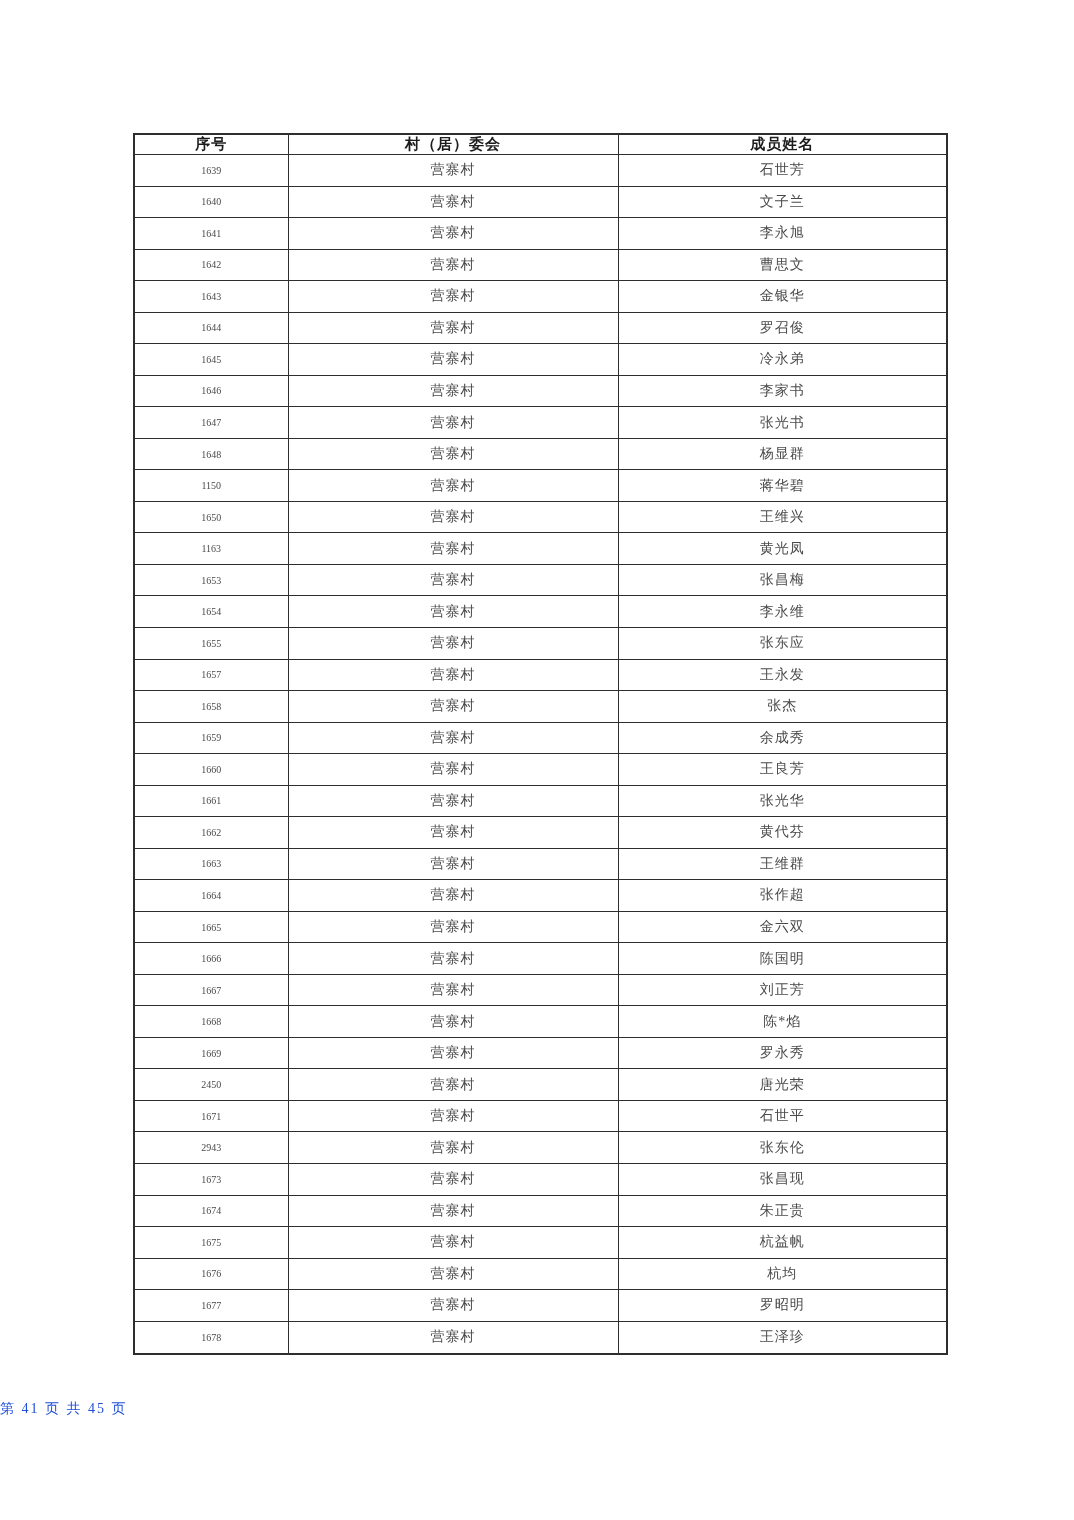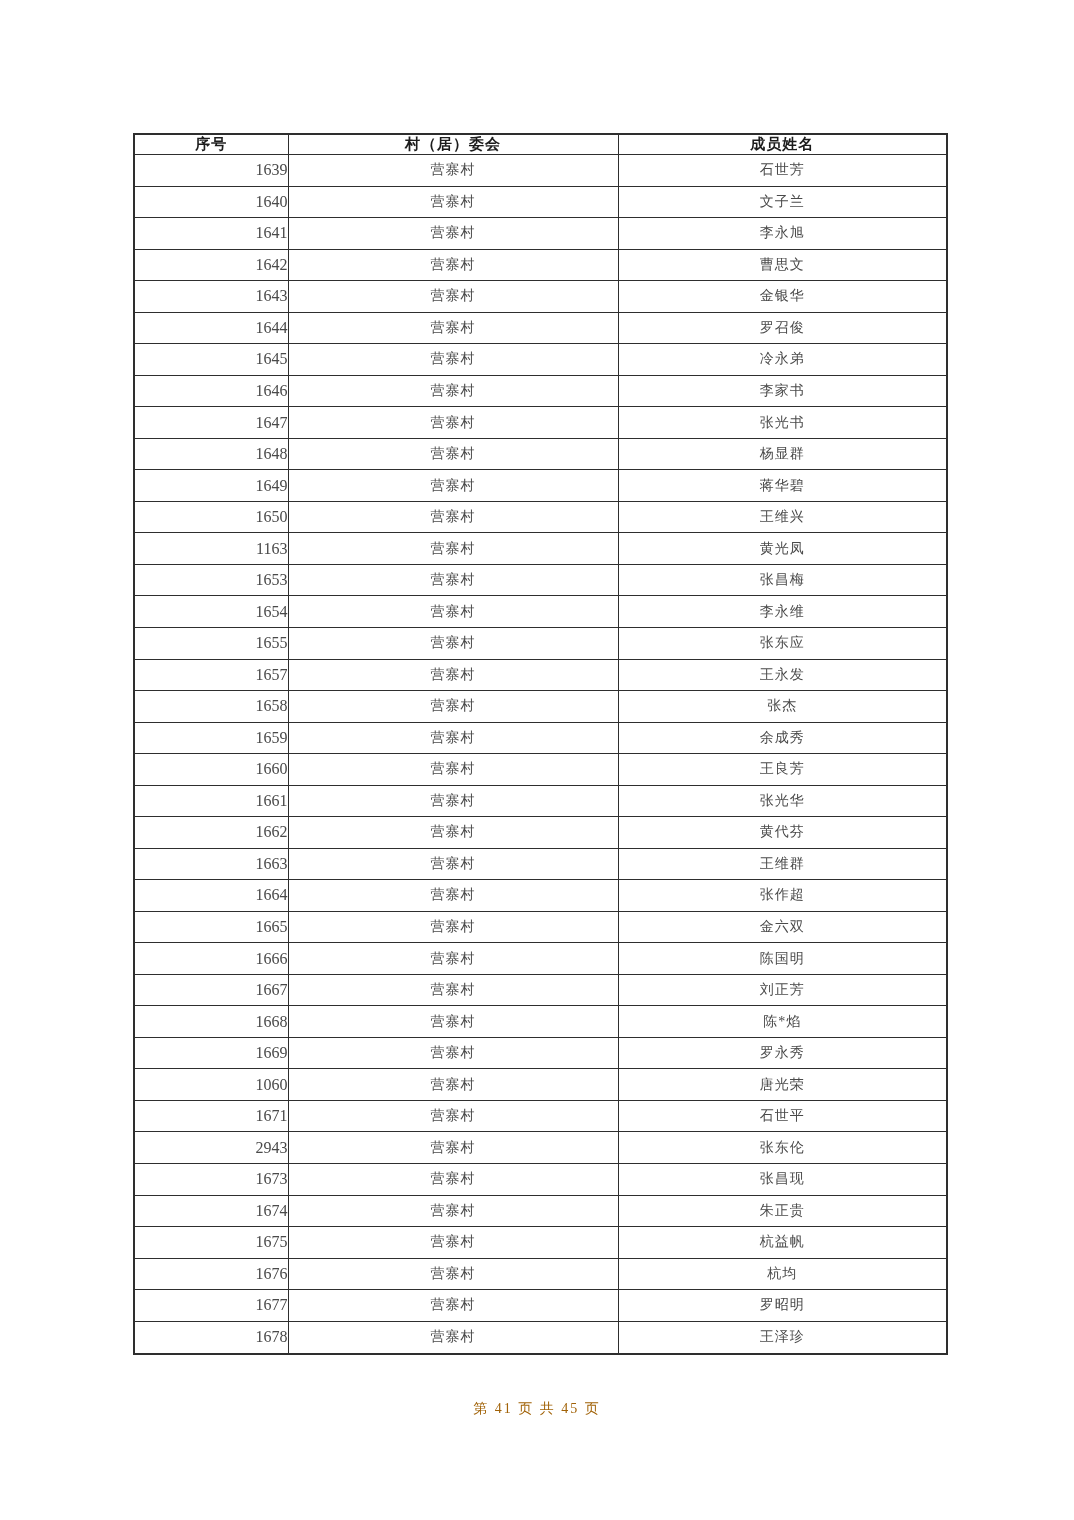--- a/index.html
+++ b/index.html
@@ -42,31 +42,29 @@
     letter-spacing: 1px;
   }
   table.roster td {
     font-size: 14px;
     font-weight: normal;
     color: #4a4a4a;
     letter-spacing: 1px;
   }
   table.roster td.serial {
     letter-spacing: 0;
-    font-size: 16px;
-    text-align: right;
+    font-size: 10px;
   }
   .footer {
     position: absolute;
     left: 0;
     width: 100%;
     top: 1400px;
-    text-align: center;
     font-size: 14px;
-    color: #a16207;
+    color: #1d4ed8;
     letter-spacing: 2px;
   }
 </style>
 </head>
 <body>
 
 <div class="page">
   <table class="roster">
     <colgroup>
       <col style="width:154px">
@@ -125,21 +123,21 @@
           <td class="serial">1647</td>
           <td>营寨村</td>
           <td>张光书</td>
         </tr>
         <tr>
           <td class="serial">1648</td>
           <td>营寨村</td>
           <td>杨显群</td>
         </tr>
         <tr>
-          <td class="serial">1649</td>
+          <td class="serial">1150</td>
           <td>营寨村</td>
           <td>蒋华碧</td>
         </tr>
         <tr>
           <td class="serial">1650</td>
           <td>营寨村</td>
           <td>王维兴</td>
         </tr>
         <tr>
           <td class="serial">1163</td>
@@ -220,21 +218,21 @@
           <td class="serial">1668</td>
           <td>营寨村</td>
           <td>陈*焰</td>
         </tr>
         <tr>
           <td class="serial">1669</td>
           <td>营寨村</td>
           <td>罗永秀</td>
         </tr>
         <tr>
-          <td class="serial">1060</td>
+          <td class="serial">2450</td>
           <td>营寨村</td>
           <td>唐光荣</td>
         </tr>
         <tr>
           <td class="serial">1671</td>
           <td>营寨村</td>
           <td>石世平</td>
         </tr>
         <tr>
           <td class="serial">2943</td>

